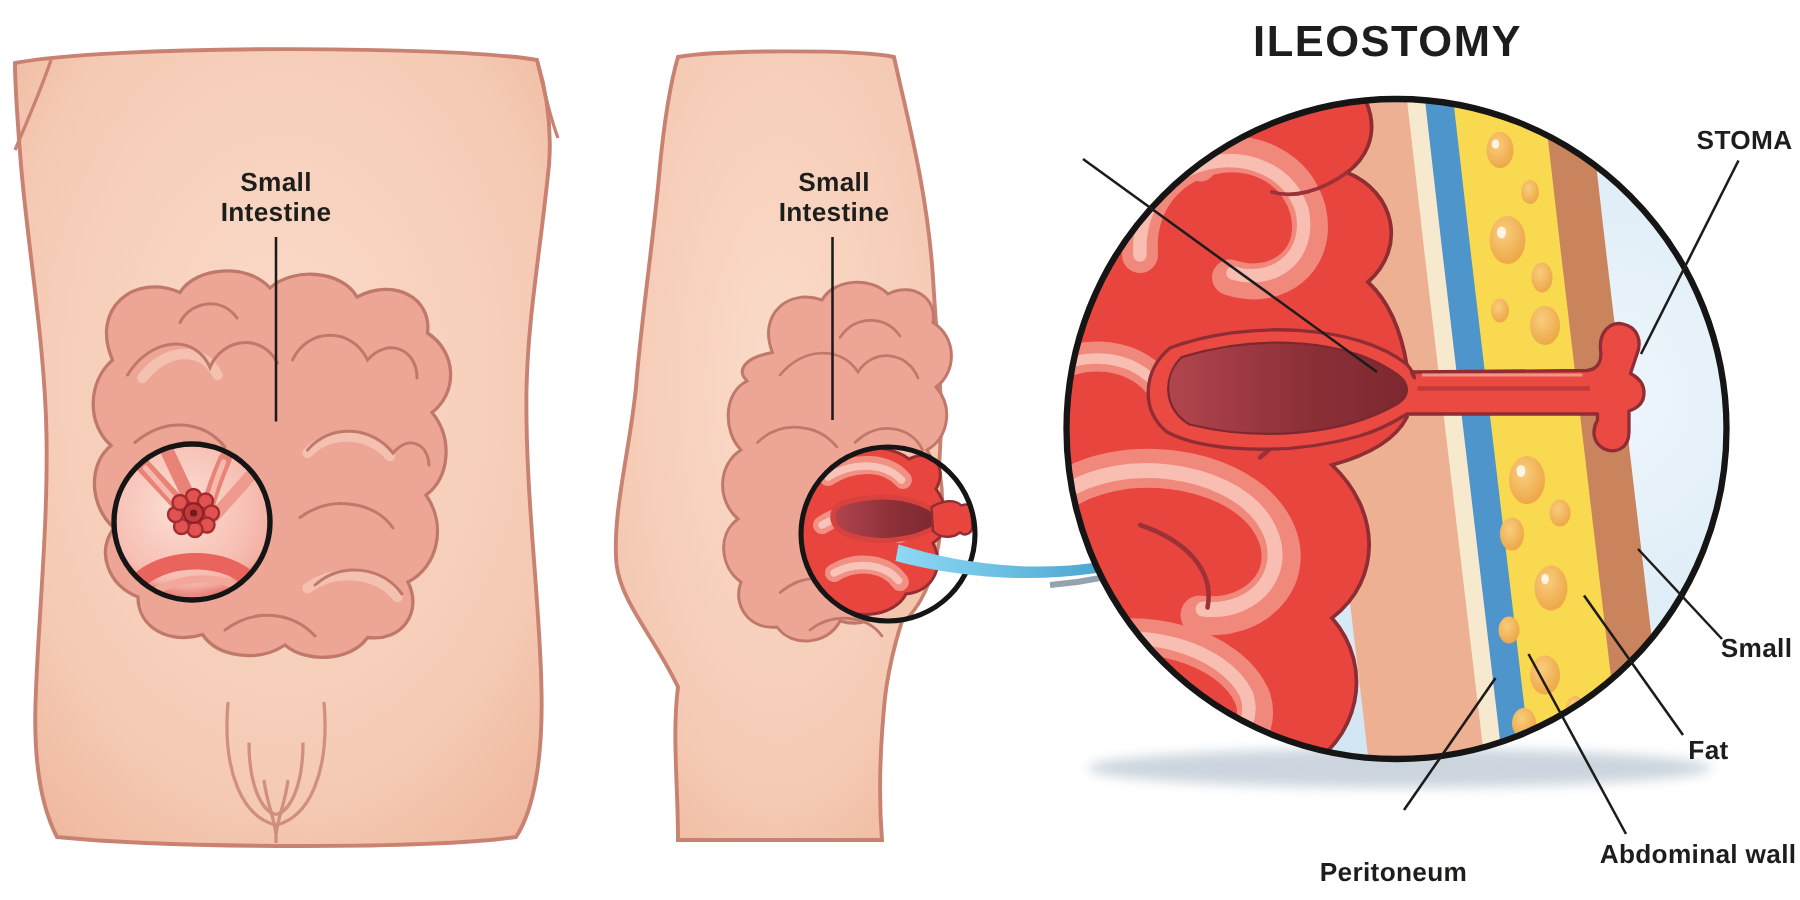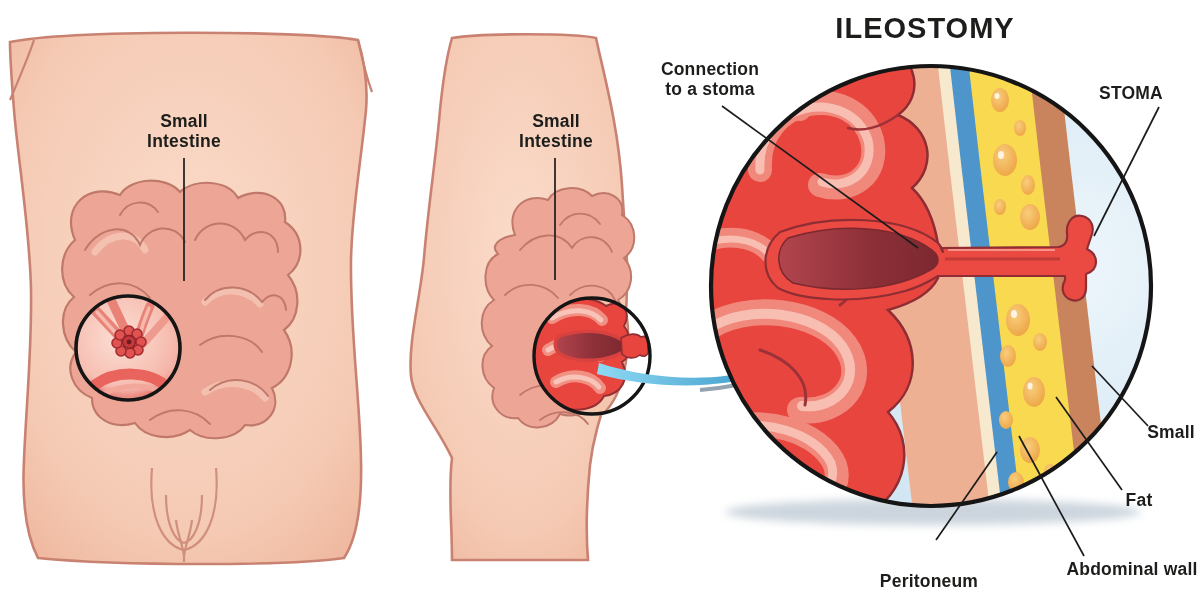--- a/index.html
+++ b/index.html
@@ -292,24 +292,20 @@
 <div class="lbl" style="left:184px;top:111px;">
   <div>Small</div>
   <div>Intestine</div>
 </div>
 
 <div class="lbl" style="left:556px;top:111px;">
   <div>Small</div>
   <div>Intestine</div>
 </div>
 
-<div class="lbl" style="left:710px;top:59px;">
-  <div>Connection</div>
-  <div>to a stoma</div>
-</div>
-
-<div class="lbl" style="left:1131px;top:83px;">STOMA</div>
+
+<div class="lbl" style="left:1163px;top:83px;">STOMA</div>
 <div class="lbl" style="left:1171px;top:422px;">Small</div>
 <div class="lbl" style="left:1139px;top:490px;">Fat</div>
 <div class="lbl" style="left:929px;top:571px;">Peritoneum</div>
 <div class="lbl" style="left:1086px;top:559px;margin-left:46px;">Abdominal wall</div>
 
 </div>
 
 </body></html>

